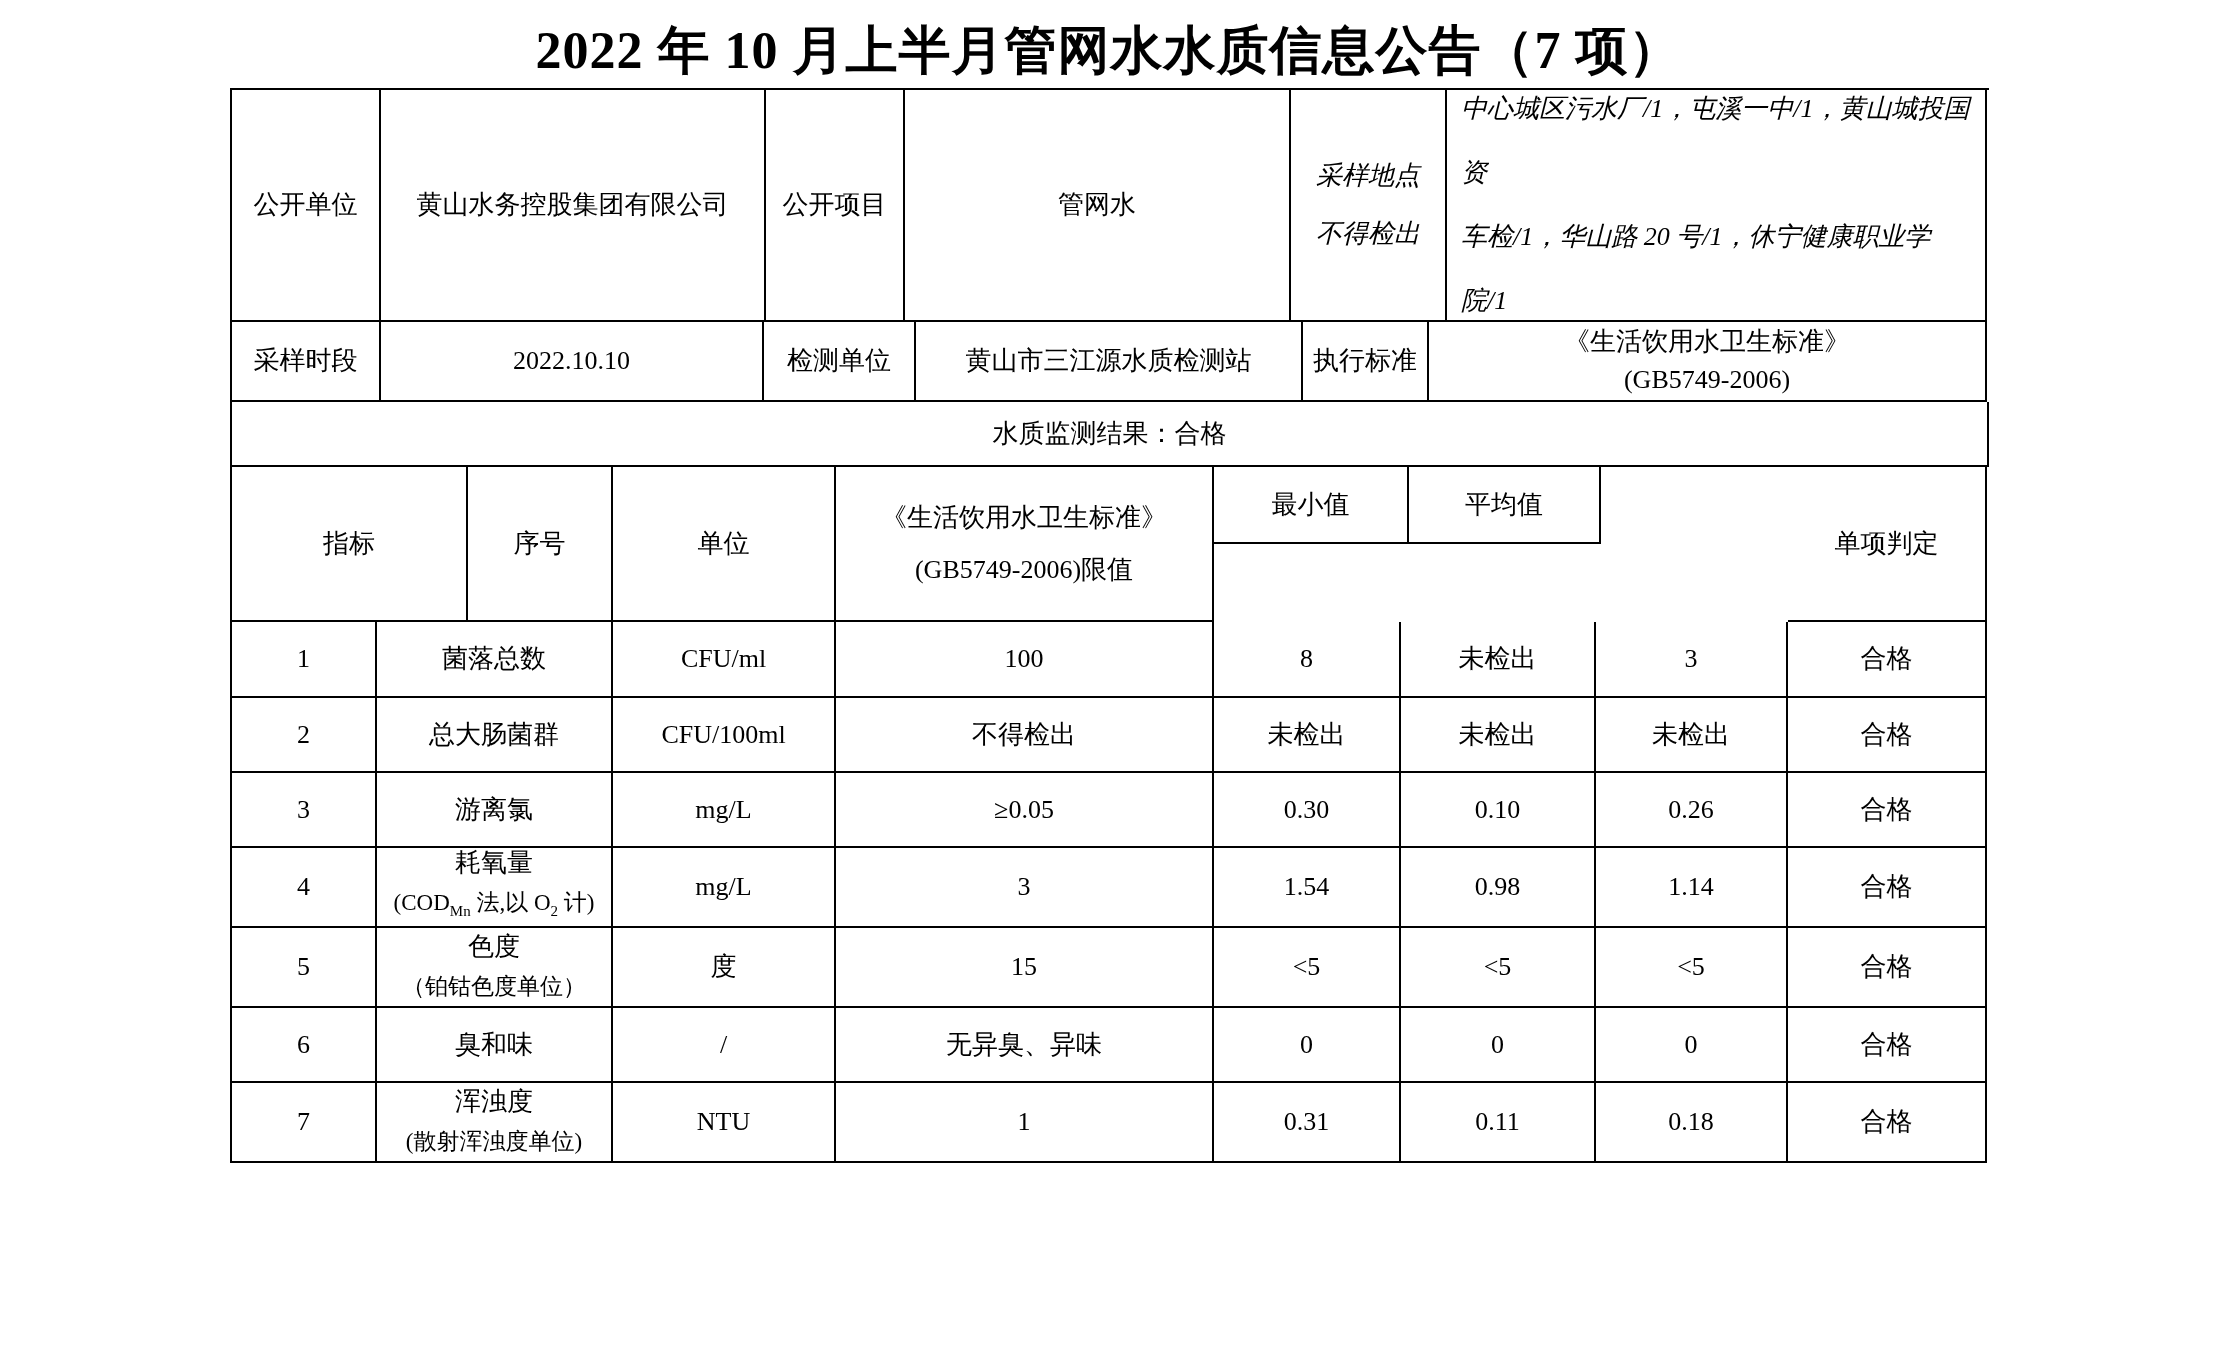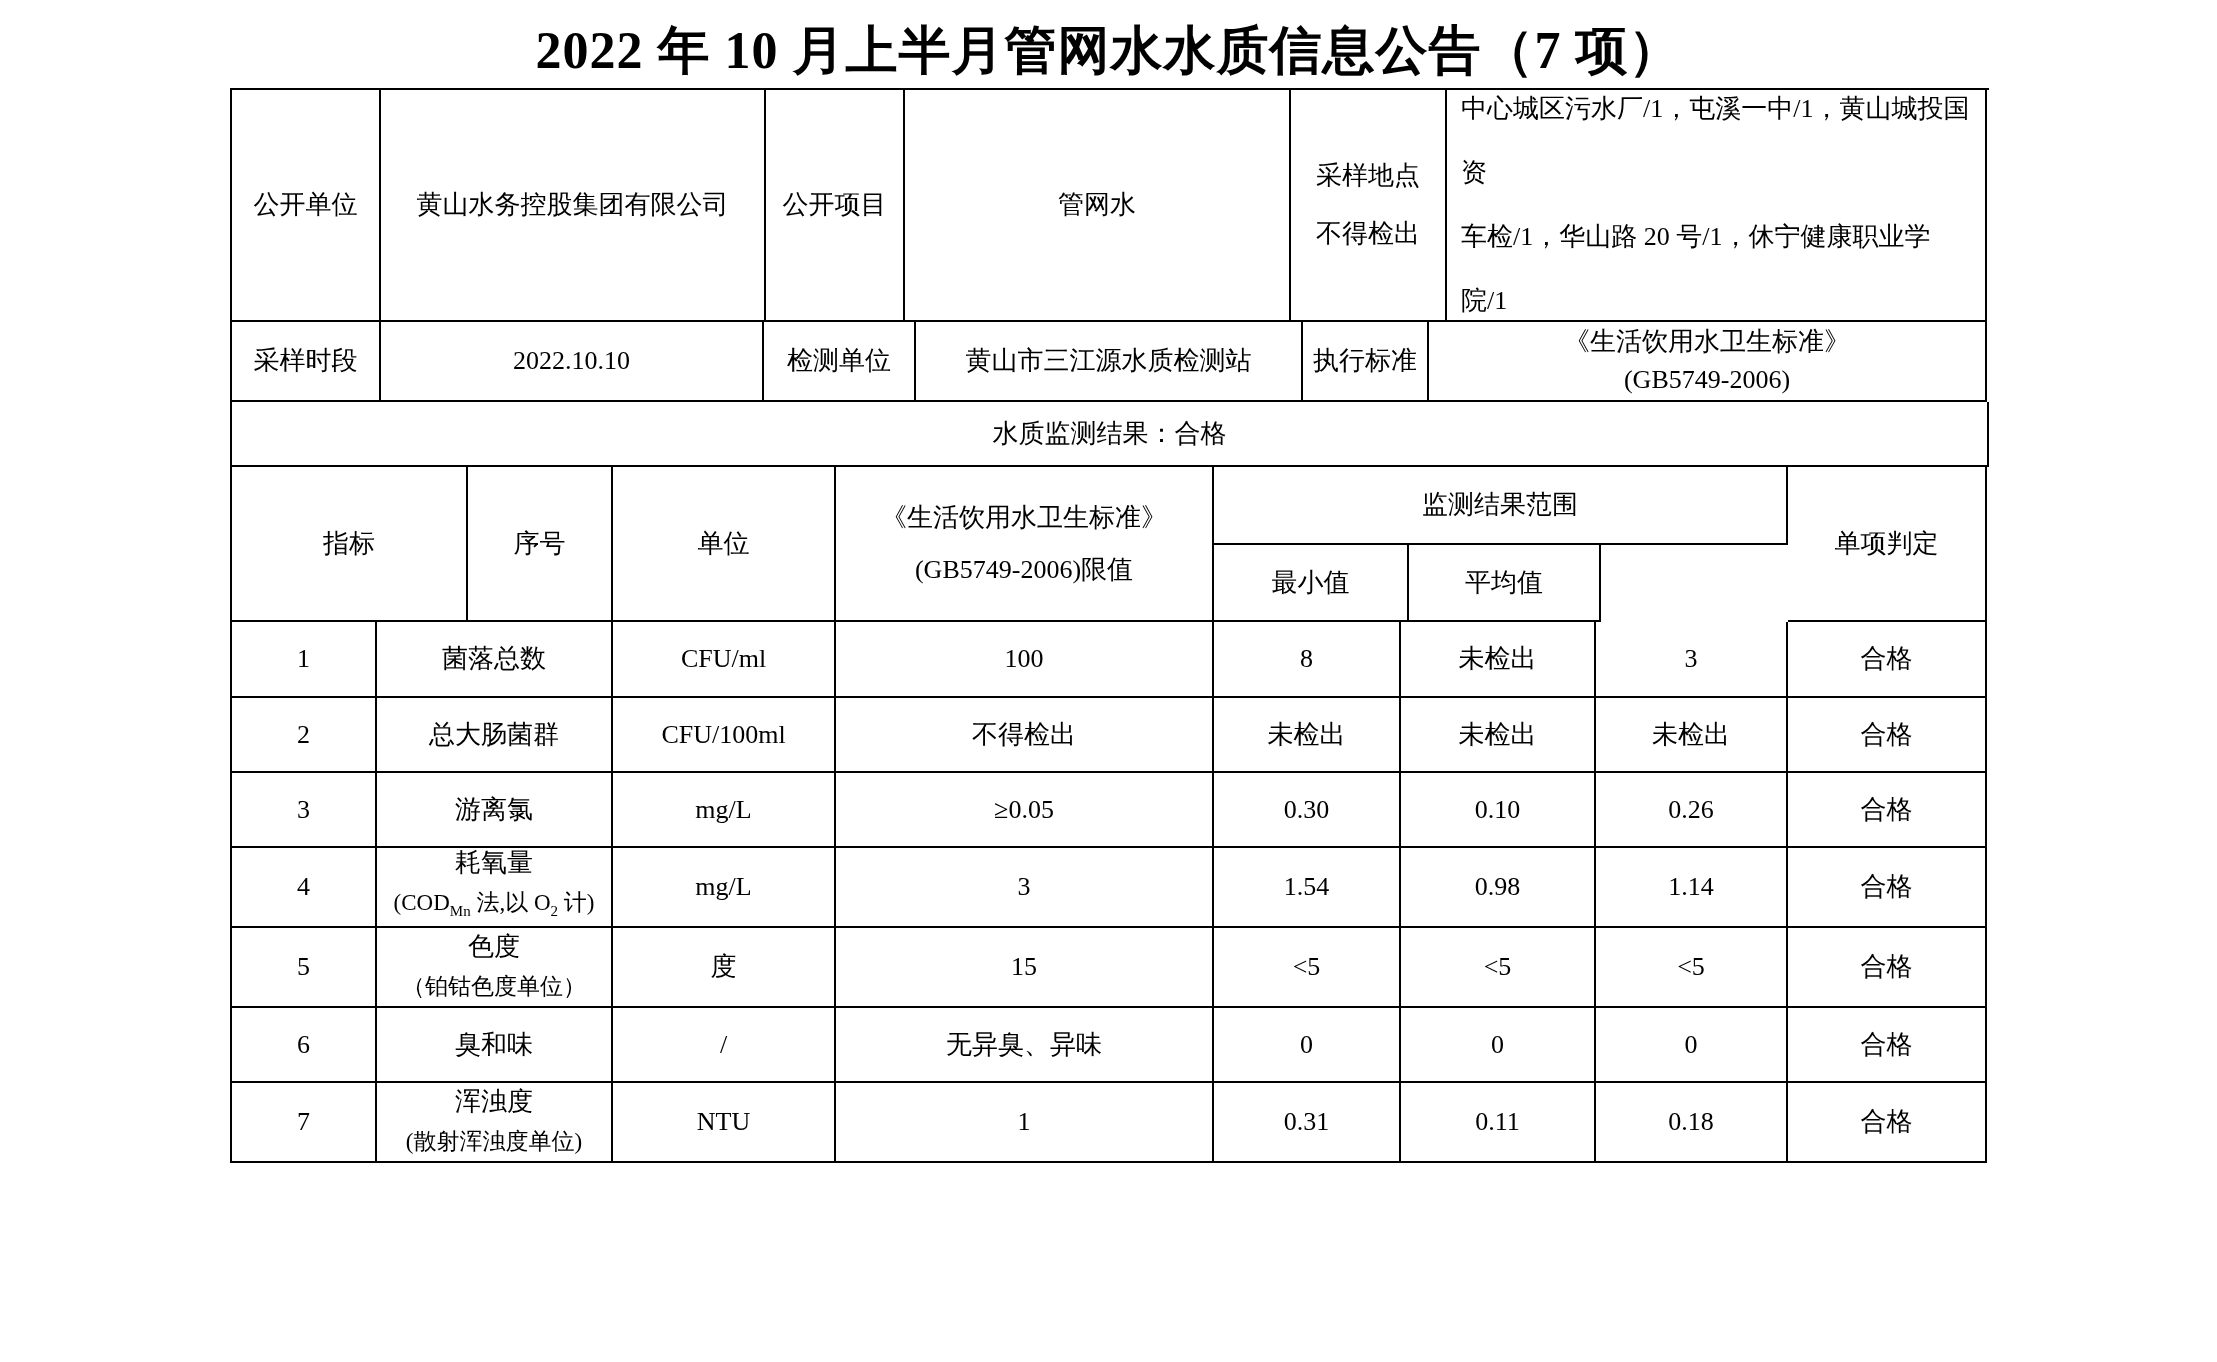--- a/index.html
+++ b/index.html
@@ -26,21 +26,21 @@
   }
   .row { display:flex; }
   .cell {
     border-right:2px solid #000; border-bottom:2px solid #000;
     display:flex; flex-direction:column;
     align-items:center; justify-content:center;
     text-align:center;
     line-height:40px;
   }
   .cell.left { align-items:flex-start; text-align:left; padding-left:14px; padding-right:10px; }
-  .wide-lines { line-height:64px; }
+  .wide-lines { line-height:64px;font-style:italic; }
   .std-lines  { line-height:38px; }
   .hdr-lines  { line-height:52px; }
   .colwrap { display:flex; flex-direction:column; }
   .ind2 { font-size:23px; line-height:40px; }
   sub { font-size:15px; }
 </style>
 </head>
 <body>
 
 <div class="page">
@@ -82,21 +82,20 @@
 
     <div class="row" style="height:155px">
       <div class="cell" style="width:236px">指标</div>
       <div class="cell" style="width:145px">序号</div>
       <div class="cell" style="width:223px">单位</div>
       <div class="cell hdr-lines" style="width:378px">
         <div>《生活饮用水卫生标准》</div>
         <div>(GB5749-2006)限值</div>
       </div>
       <div class="colwrap" style="width:574px">
-        <div class="cell" style="width:574px; height:78px">监测结果范围</div>
         <div class="row" style="height:77px">
           <div class="cell" style="width:195px; height:77px">最小值</div>
           <div class="cell" style="width:192px; height:77px">平均值</div>
         </div>
       </div>
       <div class="cell" style="width:199px">单项判定</div>
     </div>
 
     <div class="row" style="height:76px">
       <div class="cell" style="width:145px">1</div>

